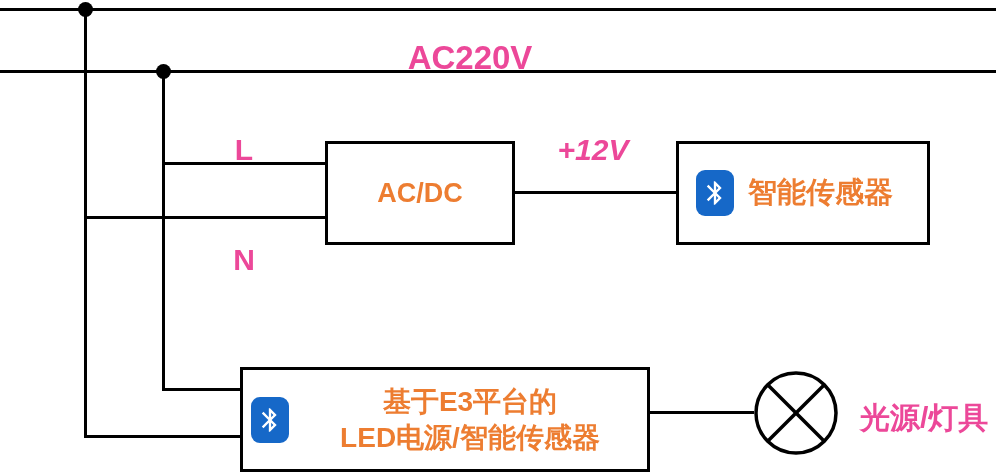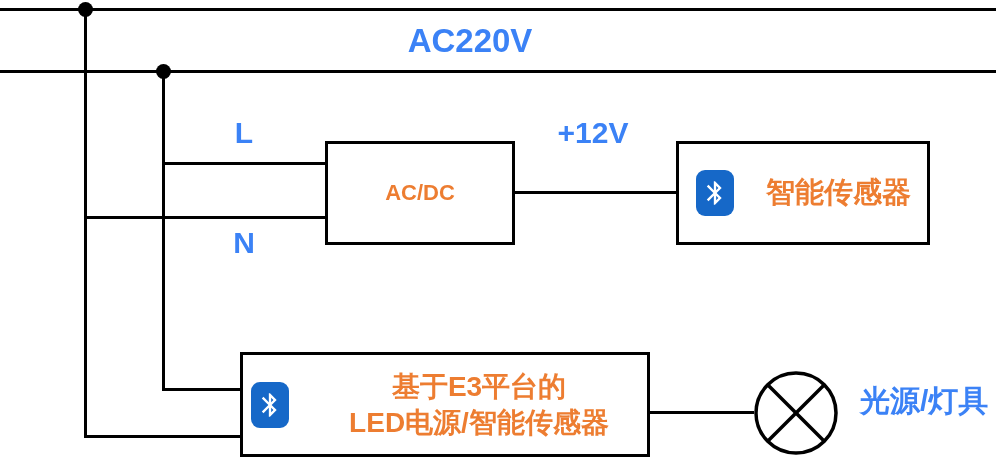--- a/index.html
+++ b/index.html
@@ -30,44 +30,45 @@
     position: absolute;
     border: 3px solid #000000;
     background: #ffffff;
     box-sizing: border-box;
     display: flex;
     align-items: center;
     justify-content: center;
   }
   .label {
     position: absolute;
-    color: #3b82f6;
+    color: #ec4899;
     font-weight: bold;
     white-space: nowrap;
+    margin-top: 17px;
   }
   .lg { font-size: 33px; }
   .md { font-size: 30px; }
   .center { text-align: center; }
   .orange-text {
     color: #ED7D31;
     font-weight: bold;
   }
   .bt-icon {
     width: 38px;
     height: 46px;
     background: #1668C8;
     border-radius: 9px;
     display: flex;
     align-items: center;
     justify-content: center;
     flex: 0 0 auto;
   }
   .row-box {
     justify-content: flex-start;
-    gap: 32px;
+    gap: 14px;
   }
   .ctrl-text {
     flex: 1 1 auto;
     text-align: center;
     font-size: 28px;
     line-height: 36px;
   }
 </style>
 </head>
 <body>
@@ -83,39 +84,39 @@
 
   <div class="wire" style="left:84px; top:8px; width:3px; height:430px;"></div>
   <div class="wire" style="left:162px; top:70px; width:3px; height:321px;"></div>
 
   <div class="wire" style="left:162px; top:162px; width:165px; height:3px;"></div>
   <div class="wire" style="left:84px; top:216px; width:243px; height:3px;"></div>
   <div class="label md center" style="left:222px; top:116px; width:44px;">L</div>
   <div class="label md center" style="left:222px; top:226px; width:44px;">N</div>
 
   <div class="box" style="left:325px; top:141px; width:190px; height:104px;">
-    <span class="orange-text" style="font-size:22px;">AC/DC</span>
+    <span class="orange-text" style="font-size:27px;">AC/DC</span>
   </div>
 
   <div class="wire" style="left:515px; top:191px; width:161px; height:3px;"></div>
-  <div class="label md center" style="left:528px; top:116px; width:130px;">+12V</div>
+  <div class="label md center" style="left:528px; top:116px; width:130px;font-style:italic;">+12V</div>
 
   <div class="box row-box" style="left:676px; top:141px; width:254px; height:104px; padding-left:17px;">
     <span class="bt-icon">
       <svg width="28" height="28" viewBox="0 0 24 24" aria-hidden="true">
         <path fill="#ffffff" d="M17.71 7.71L12 2h-1v7.59L6.41 5 5 6.41 10.59 12 5 17.59 6.41 19 11 14.41V22h1l5.71-5.71-4.3-4.29 4.3-4.29zM13 5.83l1.88 1.88L13 9.59V5.83zm1.88 10.46L13 18.17v-3.76l1.88 1.88z"></path>
       </svg>
     </span>
     <span class="orange-text" style="font-size:29px;">智能传感器</span>
   </div>
 
   <div class="wire" style="left:162px; top:388px; width:80px; height:3px;"></div>
   <div class="wire" style="left:84px; top:435px; width:158px; height:3px;"></div>
 
-  <div class="box row-box" style="left:240px; top:352px; width:410px; height:105px; padding-left:8px; padding-right:10px;">
+  <div class="box row-box" style="left:240px; top:367px; width:410px; height:105px; padding-left:8px; padding-right:10px;">
     <span class="bt-icon">
       <svg width="28" height="28" viewBox="0 0 24 24" aria-hidden="true">
         <path fill="#ffffff" d="M17.71 7.71L12 2h-1v7.59L6.41 5 5 6.41 10.59 12 5 17.59 6.41 19 11 14.41V22h1l5.71-5.71-4.3-4.29 4.3-4.29zM13 5.83l1.88 1.88L13 9.59V5.83zm1.88 10.46L13 18.17v-3.76l1.88 1.88z"></path>
       </svg>
     </span>
     <span class="ctrl-text orange-text">
       <span style="display:block;">基于E3平台的</span>
       <span style="display:block;">LED电源/智能传感器</span>
     </span>
   </div>

